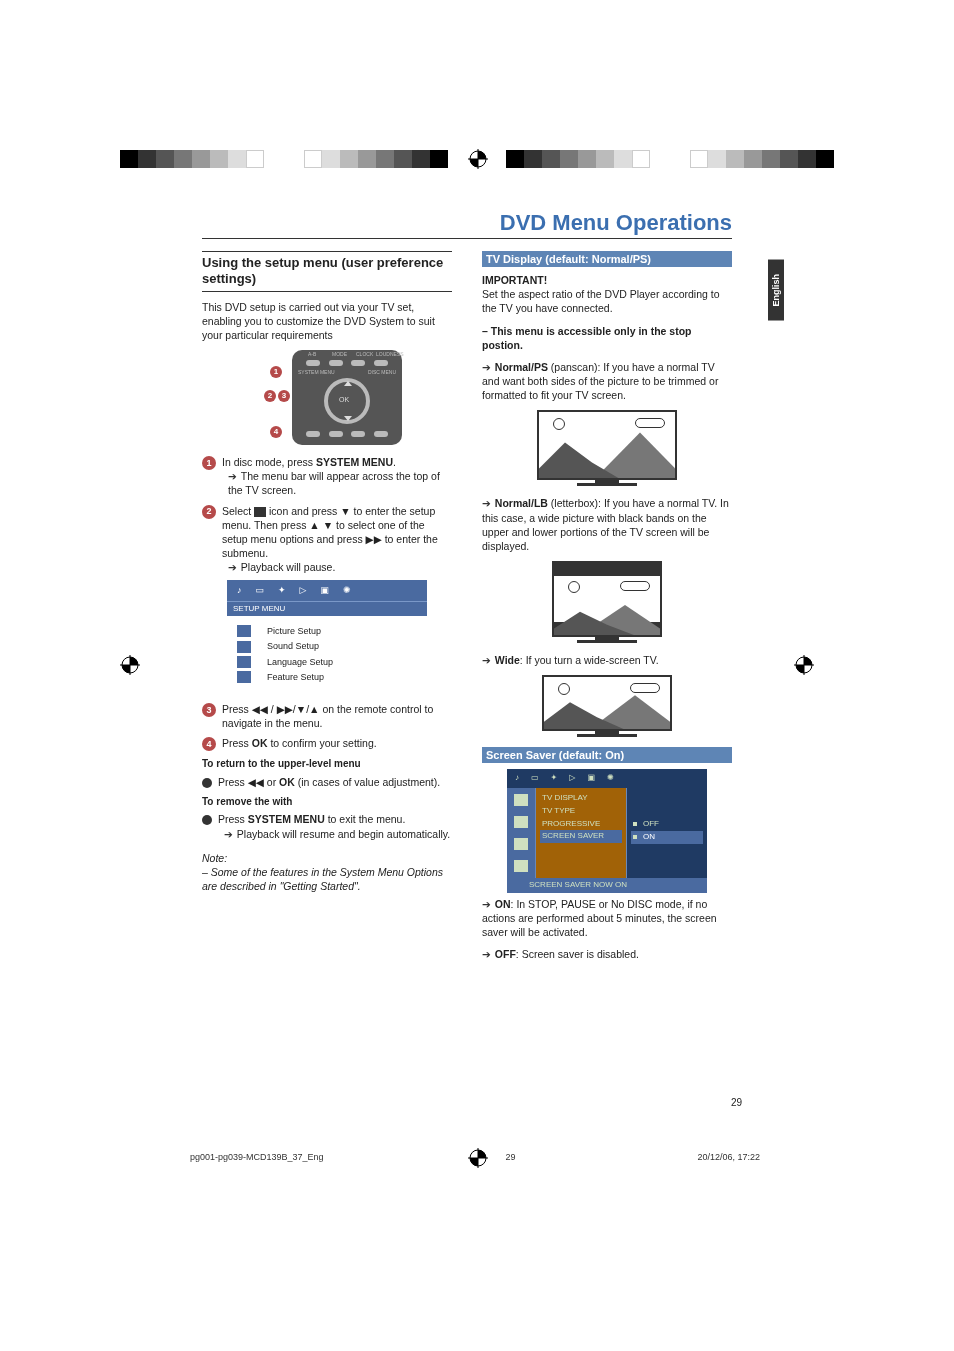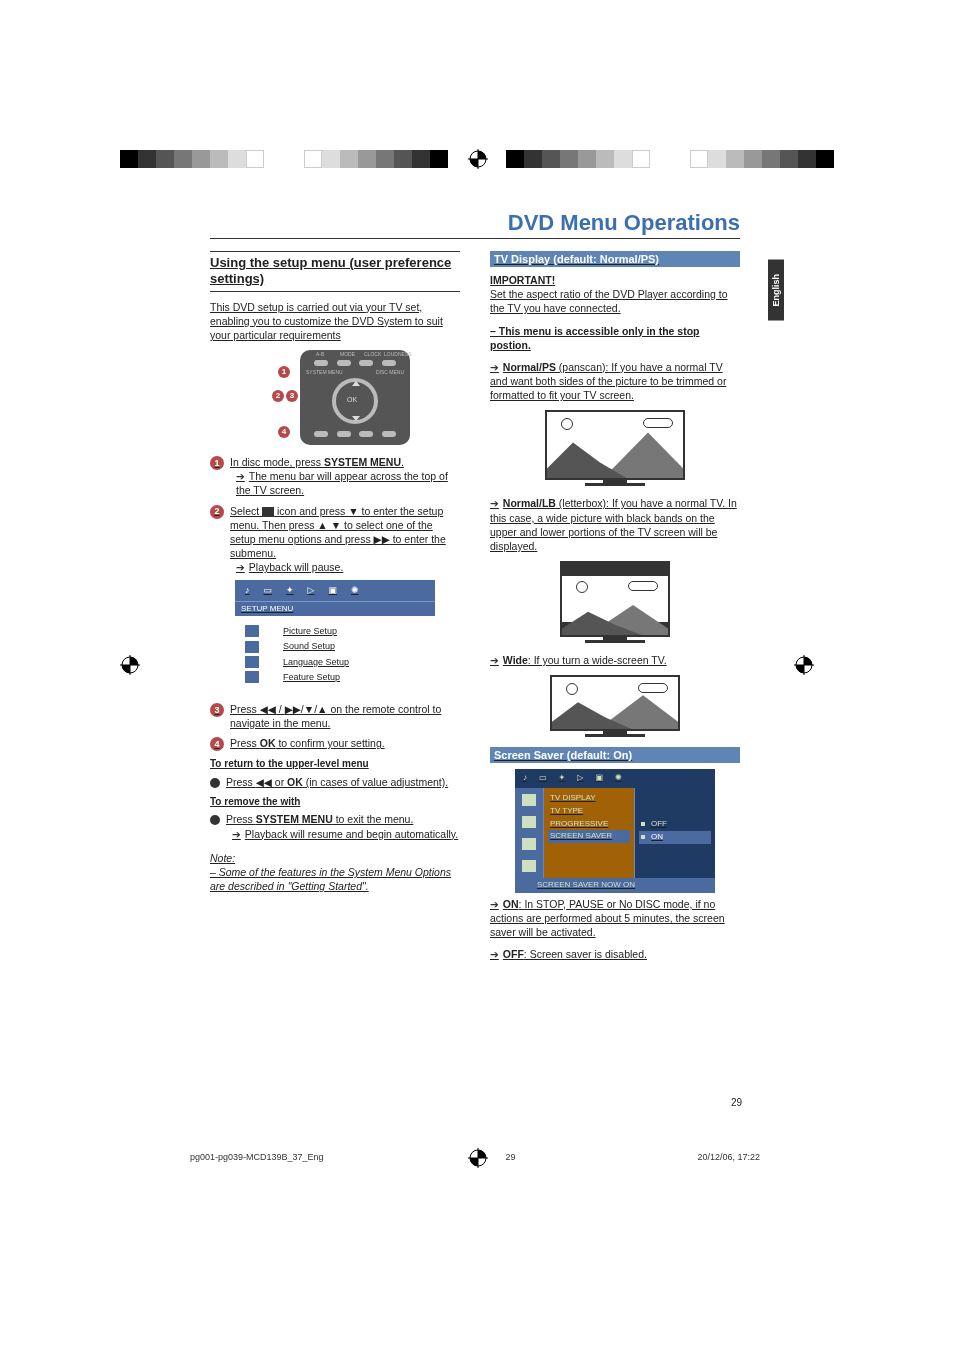--- a/index.html
+++ b/index.html
@@ -1,20 +1,20 @@
 <!DOCTYPE html>
 <html><head>
 <meta charset="utf-8">
 <style>
   * { box-sizing: border-box; margin: 0; padding: 0; }
   body { background: #fff; width: 954px; height: 1351px; position: relative; font-family: "Gill Sans", "Gill Sans MT", Helvetica, Arial, sans-serif; color: #222; }
-  .page { position: absolute; left: 210px; top: 210px; width: 530px; }
+  .page { position: absolute; left: 202px; top: 210px; width: 530px; }
   .title-bar { border-bottom: 1px solid #333; margin-bottom: 12px; padding-bottom: 2px; }
   .title { color: #3b6fb0; font-size: 22px; font-weight: bold; text-align: right; }
-  .cols { display: flex; gap: 30px; text-decoration: underline; }
+  .cols { display: flex; gap: 30px; }
   .col { flex: 1; min-width: 0; }
   .sec-head { font-weight: bold; font-size: 13px; border-top: 1px solid #333; border-bottom: 1px solid #333; padding: 3px 0; margin-bottom: 8px; line-height: 1.25; }
   .band-head { background: #5e85b5; color: #fff; font-weight: bold; font-size: 11px; padding: 2px 4px; margin-bottom: 6px; }
   .body { font-size: 10.5px; line-height: 1.35; }
   .para { margin-bottom: 8px; }
   .step { display: flex; gap: 6px; margin-bottom: 6px; }
   .step-num { flex: 0 0 14px; height: 14px; border-radius: 7px; background: #b54a4a; color: #fff; font-size: 9px; font-weight: bold; display: flex; align-items: center; justify-content: center; margin-top: 1px; }
   .step-bullet { flex: 0 0 10px; height: 10px; border-radius: 5px; background: #333; margin-top: 3px; }
   .step-body { flex: 1; }
   .arrow-line { margin-left: 6px; }
@@ -28,21 +28,21 @@
   .remote-body .dpad .ok { position:absolute; left:11px; top:13px; font-size:7px; color:#ddd; }
   .remote-body .dpad .tri { position:absolute; width:0; height:0; border-left:4px solid transparent; border-right:4px solid transparent; }
   .remote-body .dpad .up { top:-1px; left:16px; border-bottom:5px solid #ddd; }
   .remote-body .dpad .dn { bottom:-1px; left:16px; border-top:5px solid #ddd; }
   .remote-body .blabel { position:absolute; font-size:5px; color:#bbb; }
   .remote-ann { position:absolute; background:#b54a4a; color:#fff; width:12px; height:12px; border-radius:6px; font-size:8px; font-weight:bold; display:flex; align-items:center; justify-content:center; }
   .setup-fig { width: 200px; margin: 6px auto 10px; border: 0; font-size: 9px; }
   .setup-top { background:#4a6aa0; padding:4px 10px; display:flex; gap:14px; color:#fff; }
   .setup-label { background:#4a6aa0; color:#fff; padding:2px 6px; border-top:1px solid #7a98c8; font-size:8px; }
   .setup-items { background:#fff; padding:6px 10px; }
-  .setup-items .srow { display:flex; align-items:center; gap:24px; margin:3px 0; }
+  .setup-items .srow { display:flex; align-items:center; gap:16px; margin:3px 0; }
   .setup-items .sicon { width:14px; height:12px; background:#4a6aa0; display:inline-block; }
   .tv-fig { width: 140px; margin: 6px auto 10px; }
   .tv-screen { border: 2px solid #333; background: #fff; position: relative; overflow: hidden; }
   .tv-screen .sun { position:absolute; top:6px; left:14px; width:12px; height:12px; border:1px solid #333; border-radius:50%; }
   .tv-screen .cloud { position:absolute; top:6px; right:10px; width:30px; height:10px; border:1px solid #333; border-radius:6px; background:#fff; }
   .tv-screen .mtn1 { position:absolute; bottom:0; left:-10px; width:90px; height:40px; background:#555; clip-path: polygon(0 100%, 40% 10%, 70% 60%, 100% 100%); }
   .tv-screen .mtn2 { position:absolute; bottom:0; right:-10px; width:90px; height:46px; background:#777; clip-path: polygon(0 100%, 50% 0%, 100% 100%); }
   .tv-stand { width:24px; height:3px; background:#333; margin:0 auto; }
   .tv-base { width:60px; height:3px; background:#333; margin:0 auto; }
   .lb-bar { position:absolute; left:0; right:0; height:18%; background:#333; }

